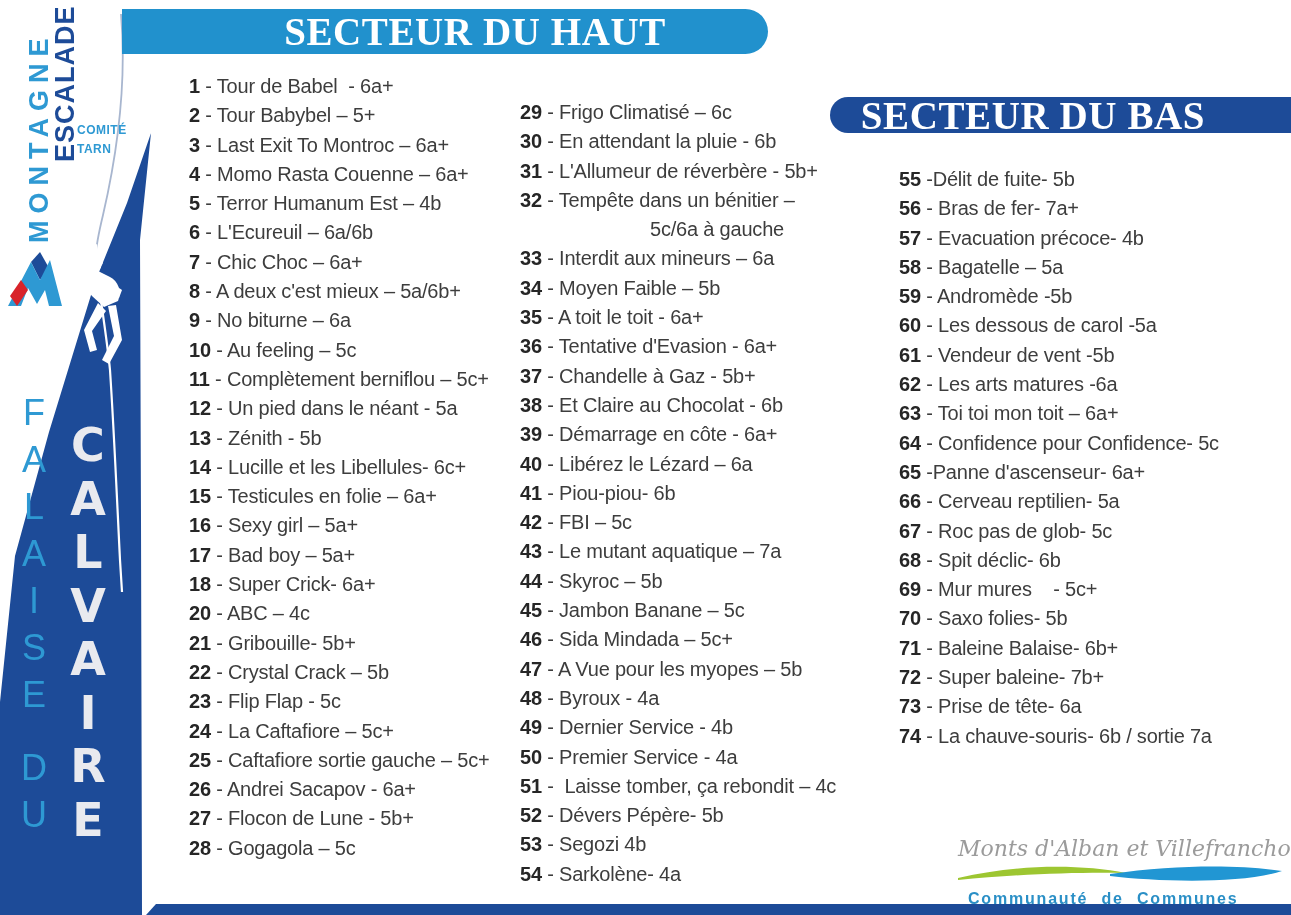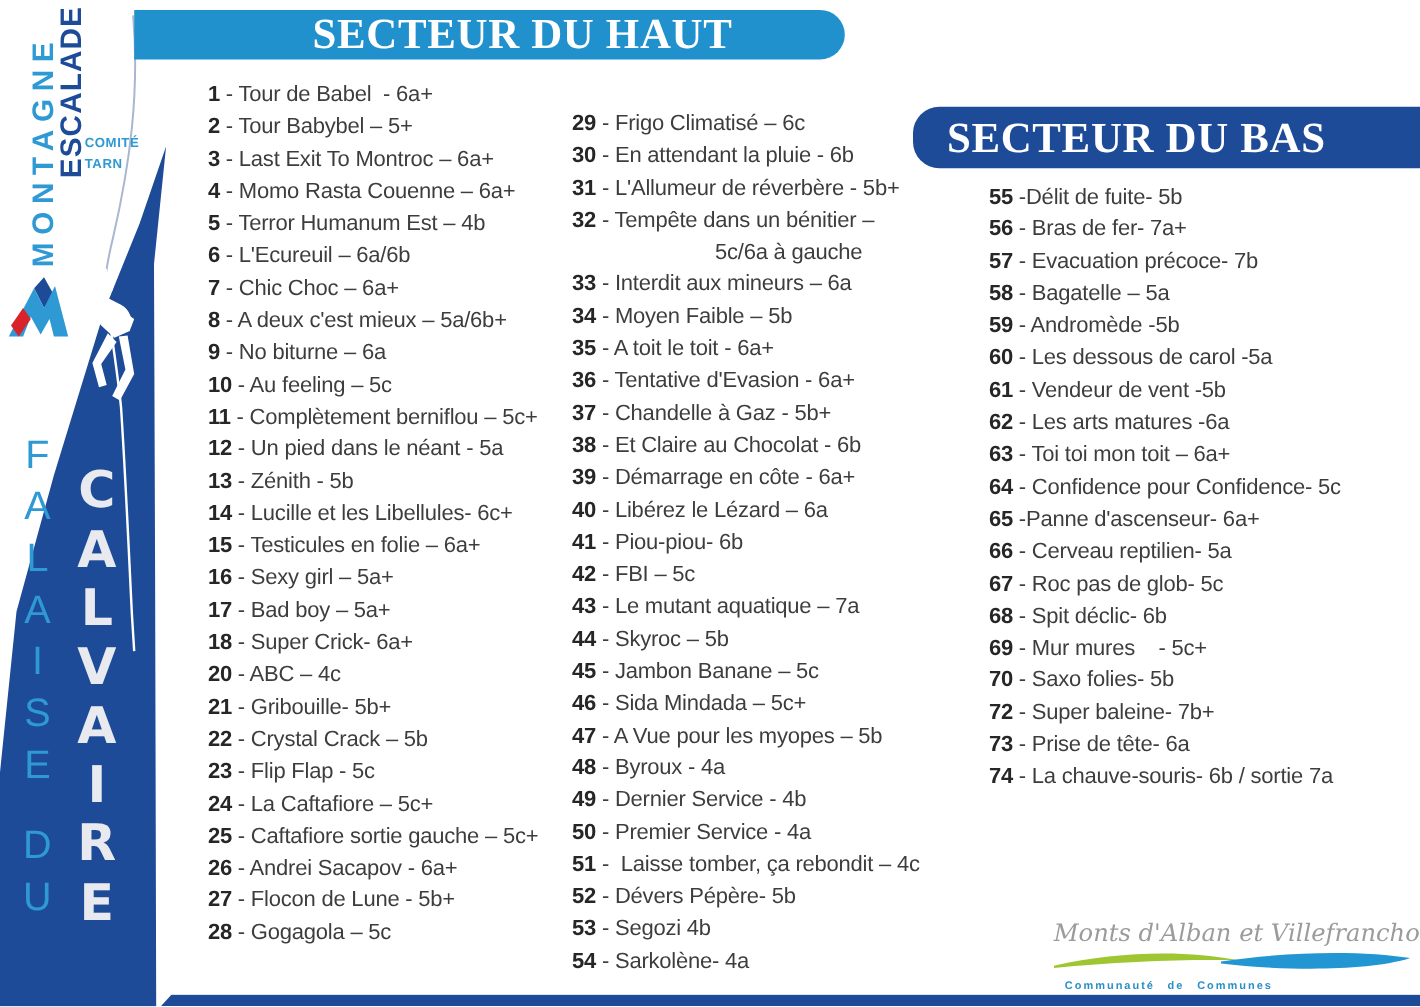--- a/index.html
+++ b/index.html
@@ -4,21 +4,21 @@
 <style>
   html,body{margin:0;padding:0;background:#ffffff;}
   #page{position:relative;width:1291px;height:915px;background:#fff;overflow:hidden;
         font-family:"Liberation Sans",sans-serif;}
 
   
   .banner{position:absolute;display:flex;align-items:center;justify-content:center;
           color:#fff;font-weight:700;font-size:39px;letter-spacing:.6px;white-space:nowrap;font-family:Liberation Serif, serif;}
   #banner-haut{left:122px;top:9px;width:646px;height:45px;background:#2191cd;
                border-radius:0 24px 24px 0;padding-left:60px;box-sizing:border-box;}
-  #banner-bas{left:830px;top:97px;width:461px;height:56px;background:#1d4b98;
+  #banner-bas{left:830px;top:97px;width:461px;height:36px;background:#1d4b98;
               border-radius:24px 0 0 24px;padding-right:55px;box-sizing:border-box;}
 
   
   .route-col{position:absolute;}
   #col1{left:165px;top:72px;width:345px;margin-left:24px;}
   #col2{left:502px;top:98px;width:348px;margin-left:18px;}
   #col3{left:899px;top:165px;width:392px;}
   .route{white-space:nowrap;font-size:20px;line-height:29.3px;color:#3d3d3d;
          padding-left:46px;text-indent:-46px;letter-spacing:-.2px;}
   .route b{color:#262626;font-weight:700;}
@@ -35,21 +35,21 @@
   #falaise-col .letter{height:47px;font-size:36px;color:#2e99d3;}
   #falaise-col .word+.word{margin-top:26px;}
   #calvaire-col{position:absolute;left:59px;top:418px;width:58px;text-align:center;}
   #calvaire-col .letter{height:53.5px;font-size:46px;font-weight:800;color:#e9eaef;
                         font-family:"DejaVu Sans",sans-serif;}
 
   
   #footer-logo{position:absolute;left:958px;top:836px;width:325px;}
   #footer-script{font-family:"DejaVu Serif",serif;font-style:italic;font-size:22px;
                  color:#9b9b9b;white-space:nowrap;text-align:center;}
-  #footer-sub{font-size:10px;color:#2a8fc6;letter-spacing:1.8px;word-spacing:7px;
+  #footer-sub{font-size:16px;color:#2a8fc6;letter-spacing:1.8px;word-spacing:7px;
               margin:1px 0 0 10px;font-weight:700;}
   #bottom-bar{position:absolute;left:146px;right:0;top:904px;height:11px;background:#1d4b98;
               clip-path:polygon(10px 0,100% 0,100% 100%,0 100%);}
 </style>
 </head>
 <body>
 
 <div id="page">
 
   <svg id="sidebar-svg" width="170" height="915" viewBox="0 0 170 915">
@@ -167,34 +167,35 @@
       <div class="route"><b>49</b><span> - Dernier Service - 4b</span></div>
       <div class="route"><b>50</b><span> - Premier Service - 4a</span></div>
       <div class="route"><b>51</b><span> -&nbsp; Laisse tomber, ça rebondit – 4c</span></div>
       <div class="route"><b>52</b><span> - Dévers Pépère- 5b</span></div>
       <div class="route"><b>53</b><span> - Segozi 4b</span></div>
       <div class="route"><b>54</b><span> - Sarkolène- 4a</span></div>
     </div>
   <div class="route-col" id="col3">
       <div class="route"><b>55</b><span> -Délit de fuite- 5b</span></div>
       <div class="route"><b>56</b><span> - Bras de fer- 7a+</span></div>
-      <div class="route"><b>57</b><span> - Evacuation précoce- 7b</span></div>
+      <div class="route"><b>57</b><span> - Evacuation précoce- 4b</span></div>
       <div class="route"><b>58</b><span> - Bagatelle – 5a</span></div>
       <div class="route"><b>59</b><span> - Andromède -5b</span></div>
       <div class="route"><b>60</b><span> - Les dessous de carol -5a</span></div>
       <div class="route"><b>61</b><span> - Vendeur de vent -5b</span></div>
       <div class="route"><b>62</b><span> - Les arts matures -6a</span></div>
       <div class="route"><b>63</b><span> - Toi toi mon toit – 6a+</span></div>
       <div class="route"><b>64</b><span> - Confidence pour Confidence- 5c</span></div>
       <div class="route"><b>65</b><span> -Panne d'ascenseur- 6a+</span></div>
       <div class="route"><b>66</b><span> - Cerveau reptilien- 5a</span></div>
       <div class="route"><b>67</b><span> - Roc pas de glob- 5c</span></div>
       <div class="route"><b>68</b><span> - Spit déclic- 6b</span></div>
       <div class="route"><b>69</b><span> - Mur mures&nbsp;&nbsp;&nbsp; - 5c+</span></div>
       <div class="route"><b>70</b><span> - Saxo folies- 5b</span></div>
+      <div class="route"><b>71</b><span> - Baleine Balaise- 6b+</span></div>
       <div class="route"><b>72</b><span> - Super baleine- 7b+</span></div>
       <div class="route"><b>73</b><span> - Prise de tête- 6a</span></div>
       <div class="route"><b>74</b><span> - La chauve-souris- 6b / sortie 7a</span></div>
     </div>
 
   <div id="footer-logo">
     <div id="footer-script">Monts d'Alban et Villefranchois</div>
     <svg width="325" height="24" viewBox="0 0 325 24">
       <path fill="#9dc631" d="M0,17 C60,3 122,3 168,12 C122,11 60,13 0,19 Z"></path>
       <path fill="#2196d3" d="M152,13 C222,3 284,4 324,10 C284,23 202,21 152,15 Z"></path>

